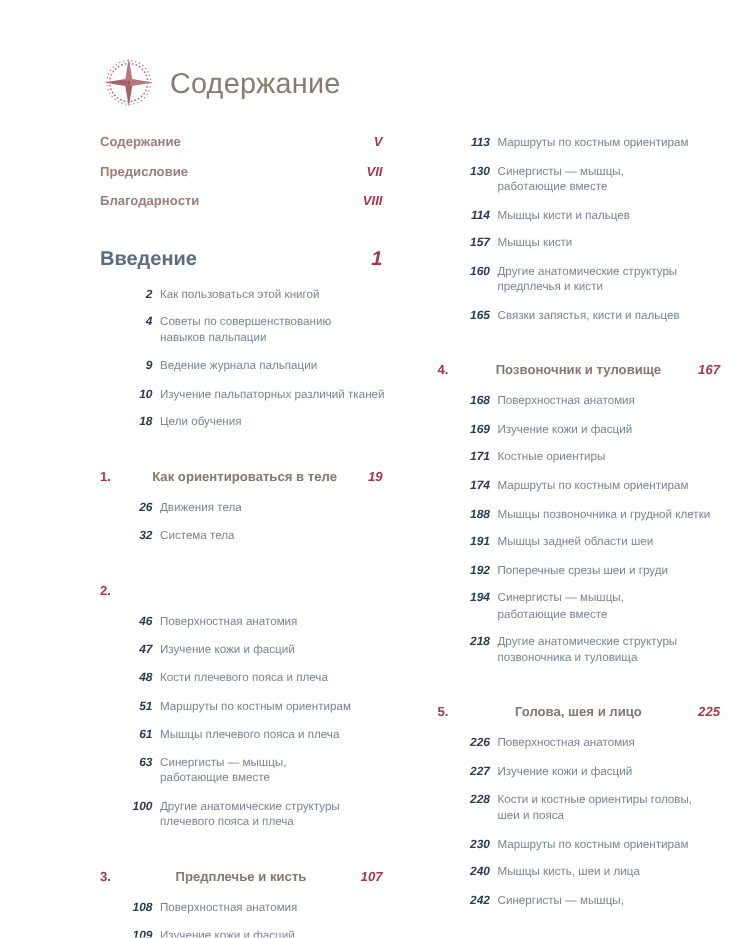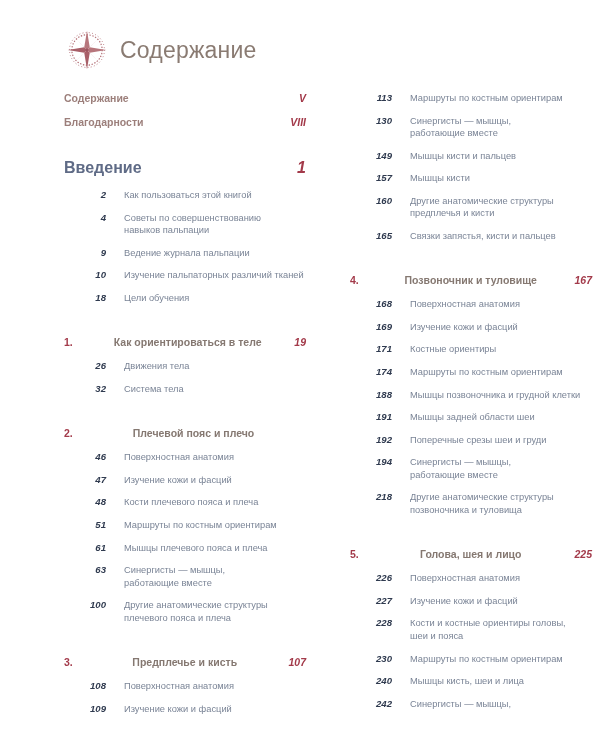--- a/index.html
+++ b/index.html
@@ -10,21 +10,21 @@
     background: #ffffff;
     font-family: "Liberation Sans", "DejaVu Sans", sans-serif;
     position: relative;
     overflow: hidden;
   }
 
   .page {
     width: 600px;
     height: 750px;
     position: relative;
-    padding: 0;
+    padding: 16px;
   }
 
   
   .header {
     display: flex;
     align-items: center;
     padding: 22px 0 0 64px;
     height: 78px;
   }
   .compass {
@@ -117,21 +117,21 @@
     margin-bottom: 10px;
     font-size: 9.3px;
     padding-left: 18px;
   }
   .entry .e-page {
     flex: 0 0 24px;
     text-align: right;
     font-style: italic;
     font-weight: bold;
     color: #2f3a4f;
-    margin-right: 18px;
+    margin-right: 6px;
     font-size: 9.6px;
   }
   .entry .e-title {
     color: #7a8496;
     line-height: 1.35;
   }
   .entry .e-title .line2 { display: block; }
 
   
   .entry.deep { padding-left: 18px; }
@@ -164,20 +164,24 @@
 
   <div class="columns">
 
     <div class="col col-left">
 
       <div class="front-row">
         <span class="fm-label">Содержание</span>
         <span class="fm-page">V</span>
       </div>
       <div class="front-row">
+        <span class="fm-label">Предисловие</span>
+        <span class="fm-page">VII</span>
+      </div>
+      <div class="front-row">
         <span class="fm-label">Благодарности</span>
         <span class="fm-page">VIII</span>
       </div>
 
       <div class="gap-md"></div>
 
       <div class="intro-row">
         <span>Введение</span>
         <span class="intro-page">1</span>
       </div>
@@ -216,21 +220,20 @@
       </div>
       <div class="entry deep">
         <span class="e-page">32</span>
         <span class="e-title">Система тела</span>
       </div>
 
       <div class="gap-chapter"></div>
 
       <div class="chapter">
         <span class="ch-num">2.</span>
-        <span class="ch-title">Плечевой пояс и плечо</span>
         <span class="ch-page"></span>
       </div>
       <div class="entry deep">
         <span class="e-page">46</span>
         <span class="e-title">Поверхностная анатомия</span>
       </div>
       <div class="entry deep">
         <span class="e-page">47</span>
         <span class="e-title">Изучение кожи и фасций</span>
       </div>
@@ -277,21 +280,21 @@
 
       <div class="entry deep">
         <span class="e-page">113</span>
         <span class="e-title">Маршруты по костным ориентирам</span>
       </div>
       <div class="entry deep">
         <span class="e-page">130</span>
         <span class="e-title"><span>Синергисты — мышцы,</span><span class="line2">работающие вместе</span></span>
       </div>
       <div class="entry deep">
-        <span class="e-page">149</span>
+        <span class="e-page">114</span>
         <span class="e-title">Мышцы кисти и пальцев</span>
       </div>
       <div class="entry deep">
         <span class="e-page">157</span>
         <span class="e-title">Мышцы кисти</span>
       </div>
       <div class="entry deep">
         <span class="e-page">160</span>
         <span class="e-title"><span>Другие анатомические структуры</span><span class="line2">предплечья и кисти</span></span>
       </div>

